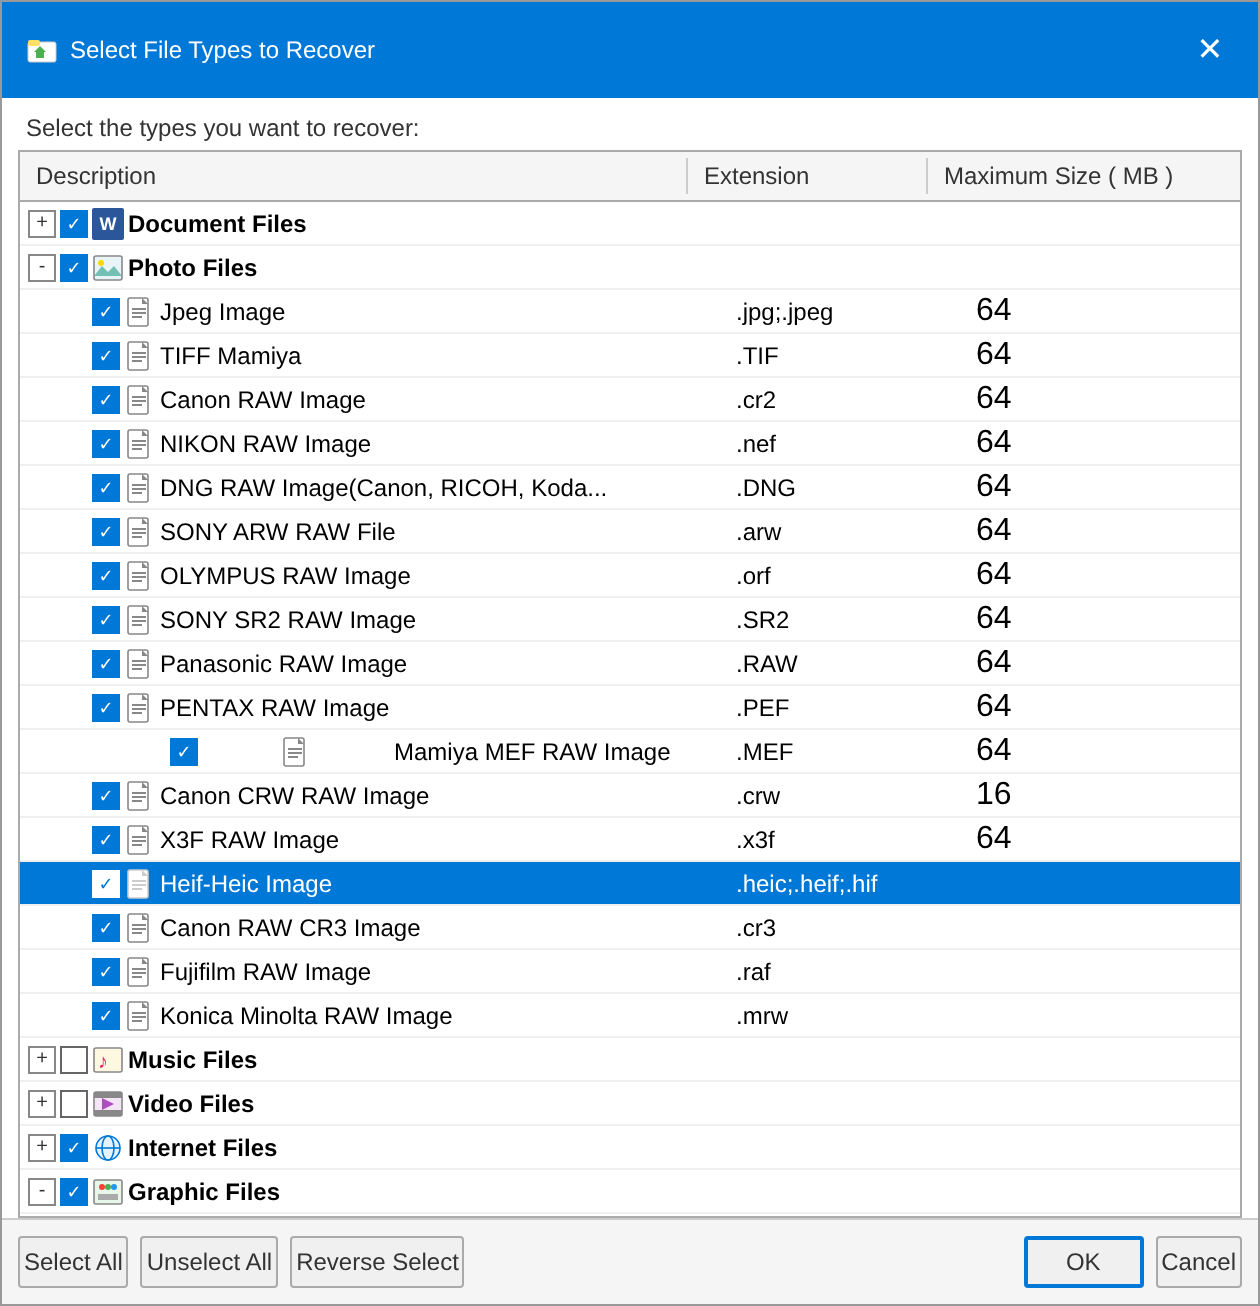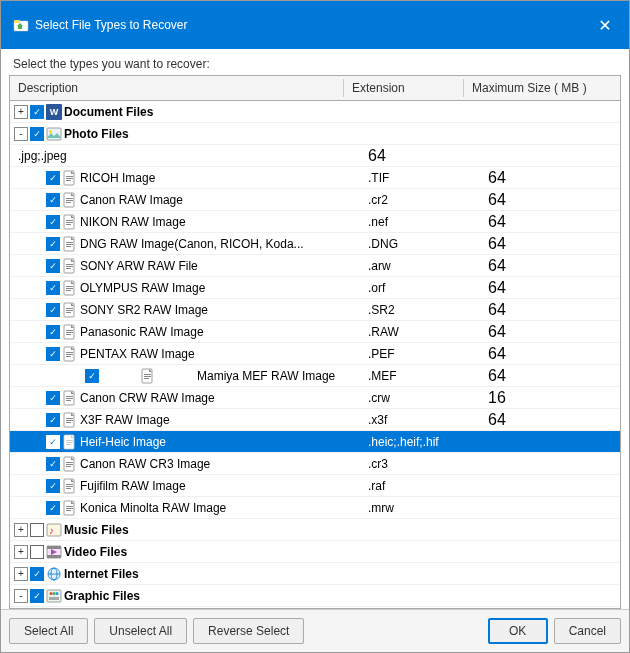--- a/index.html
+++ b/index.html
@@ -176,21 +176,21 @@
       padding: 8px 8px;
       display: flex;
       align-items: center;
       gap: 6px;
       border-top: 1px solid #ccc;
       background: #f5f5f5;
     }
     
     .btn {
       height: 26px;
-      padding: 0 14px;
+      padding: 0 2px;
       font-size: 12px;
       border: 1px solid #aaa;
       background: #f0f0f0;
       cursor: pointer;
       border-radius: 2px;
       color: #333;
     }
     
     .spacer { flex: 1; }
     
@@ -266,37 +266,51 @@
         <circle cx="4.5" cy="5.5" r="1.5" fill="#ffd700"></circle>
         <polygon points="1,12 5,7 8,10 11,7 15,12" fill="#4a9" opacity="0.7"></polygon>
       </svg>
     </span> 
             <span class="item-label category-label">Photo Files</span>
           </div>
           <div class="row-ext"></div>
           <div class="row-size"></div>
         </div>
         <div class="row">
+          <div class="row-desc" style="padding-left:20px;">
+            <span style="width:14px;flex-shrink:0;"></span> 
+            <span class="checkbox checked"></span> 
+            <span style="width:16px;height:16px;display:inline-flex;align-items:center;justify-content:center;flex-shrink:0;">
+      <svg width="16" height="16" viewBox="0 0 16 16">
+        <rect x="2" y="1" width="10" height="14" rx="1" fill="white" stroke="#888888" stroke-width="0.8"></rect>
+        <polygon points="9,1 12,4 9,4" fill="#888888"></polygon>
+        <rect x="4" y="6" width="7" height="1" fill="#888888"></rect>
+        <rect x="4" y="8" width="7" height="1" fill="#888888"></rect>
+        <rect x="4" y="10" width="5" height="1" fill="#888888"></rect>
+      </svg>
+    </span> 
+            <span class="item-label ">Jpeg Image</span>
+          </div>
           <div class="row-ext">.jpg;.jpeg</div>
           <div class="row-size">64</div>
         </div>
         <div class="row">
           <div class="row-desc" style="padding-left:20px;">
             <span style="width:14px;flex-shrink:0;"></span> 
             <span class="checkbox checked"></span> 
             <span style="width:16px;height:16px;display:inline-flex;align-items:center;justify-content:center;flex-shrink:0;">
       <svg width="16" height="16" viewBox="0 0 16 16">
         <rect x="2" y="1" width="10" height="14" rx="1" fill="white" stroke="#888888" stroke-width="0.8"></rect>
         <polygon points="9,1 12,4 9,4" fill="#888888"></polygon>
         <rect x="4" y="6" width="7" height="1" fill="#888888"></rect>
         <rect x="4" y="8" width="7" height="1" fill="#888888"></rect>
         <rect x="4" y="10" width="5" height="1" fill="#888888"></rect>
       </svg>
     </span> 
-            <span class="item-label ">RICOH Image</span>
+            <span class="item-label ">TIFF Mamiya</span>
           </div>
           <div class="row-ext">.TIF</div>
           <div class="row-size">64</div>
         </div>
         <div class="row">
           <div class="row-desc" style="padding-left:20px;">
             <span style="width:14px;flex-shrink:0;"></span> 
             <span class="checkbox checked"></span> 
             <span style="width:16px;height:16px;display:inline-flex;align-items:center;justify-content:center;flex-shrink:0;">
       <svg width="16" height="16" viewBox="0 0 16 16">

